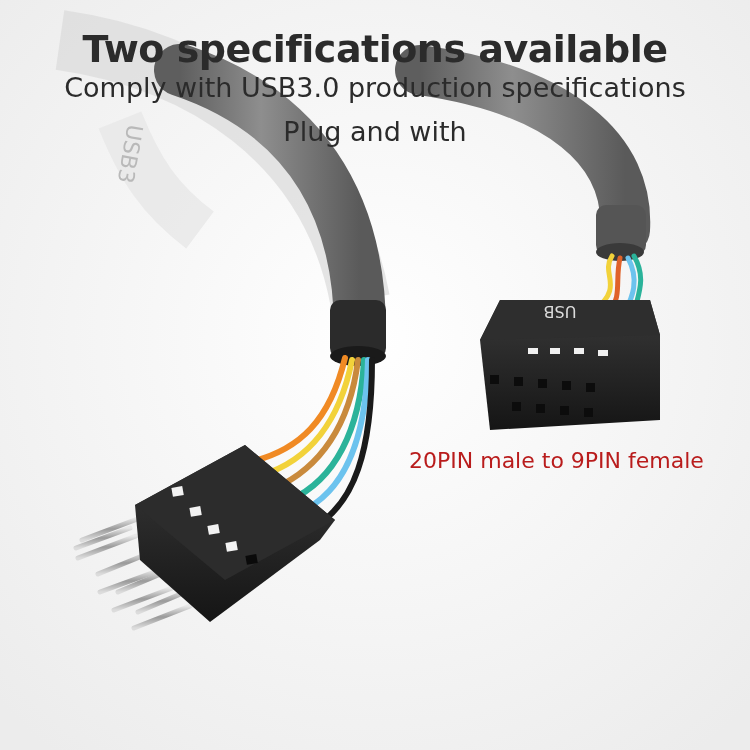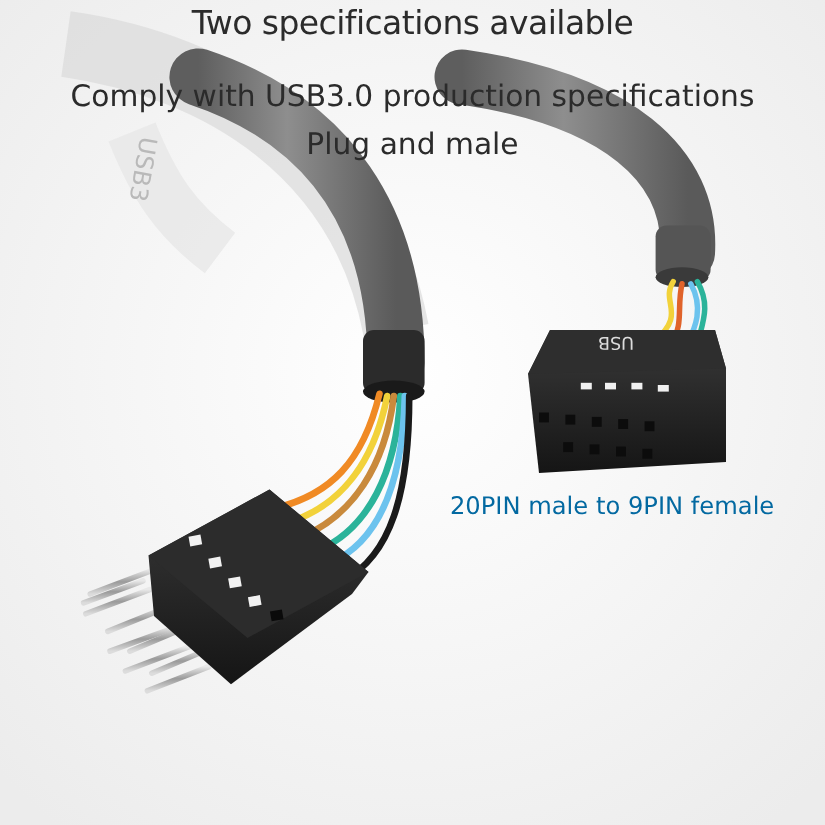--- a/index.html
+++ b/index.html
@@ -8,25 +8,25 @@
     background: #f6f6f6;
     font-family: "DejaVu Sans", sans-serif;
     position: relative;
   }
   .stage { position: absolute; inset: 0; width: 750px; height: 750px; }
   .scene { position: absolute; inset: 0; }
   .headline {
     position: absolute; left: 0; width: 750px; text-align: center;
     color: #2b2b2b; margin: 0;
   }
-  .h-title { top: 4px; font-size: 30px; font-weight: normal; letter-spacing: -0.5px; }
+  .h-title { top: 27px; font-size: 38px; font-weight: bold; letter-spacing: -0.5px; }
   .h-sub1 { top: 72px; font-size: 27px; font-weight: normal; }
   .h-sub2 { top: 116px; font-size: 27px; font-weight: normal; }
   .caption {
-    position: absolute; color: #0369a1; font-size: 22px; white-space: nowrap;
+    position: absolute; color: #b91c1c; font-size: 22px; white-space: nowrap;
   }
   .cap-right { left: 409px; top: 448px; }
   .cap-left { left: 36px; top: 657px; }
 </style>
 </head>
 <body>
 
 <div class="stage">
   <svg class="scene" width="750" height="750" viewBox="0 0 750 750" xmlns="http://www.w3.org/2000/svg">
     <defs>
@@ -124,16 +124,16 @@
         <rect x="190" y="507" width="11" height="9" transform="rotate(-10 195 511)"></rect>
         <rect x="208" y="525" width="11" height="9" transform="rotate(-10 213 529)"></rect>
         <rect x="226" y="542" width="11" height="9" transform="rotate(-10 231 546)"></rect>
       </g>
       <rect x="246" y="555" width="11" height="9" fill="#0a0a0a" transform="rotate(-10 251 559)"></rect>
     </g>
   </svg>
 
   <h1 class="headline h-title">Two specifications available</h1>
   <h2 class="headline h-sub1">Comply with USB3.0 production specifications</h2>
-  <h2 class="headline h-sub2">Plug and male</h2>
+  <h2 class="headline h-sub2">Plug and with</h2>
 
   <div class="caption cap-right">20PIN male to 9PIN female</div>
 </div>
 
 </body></html>

